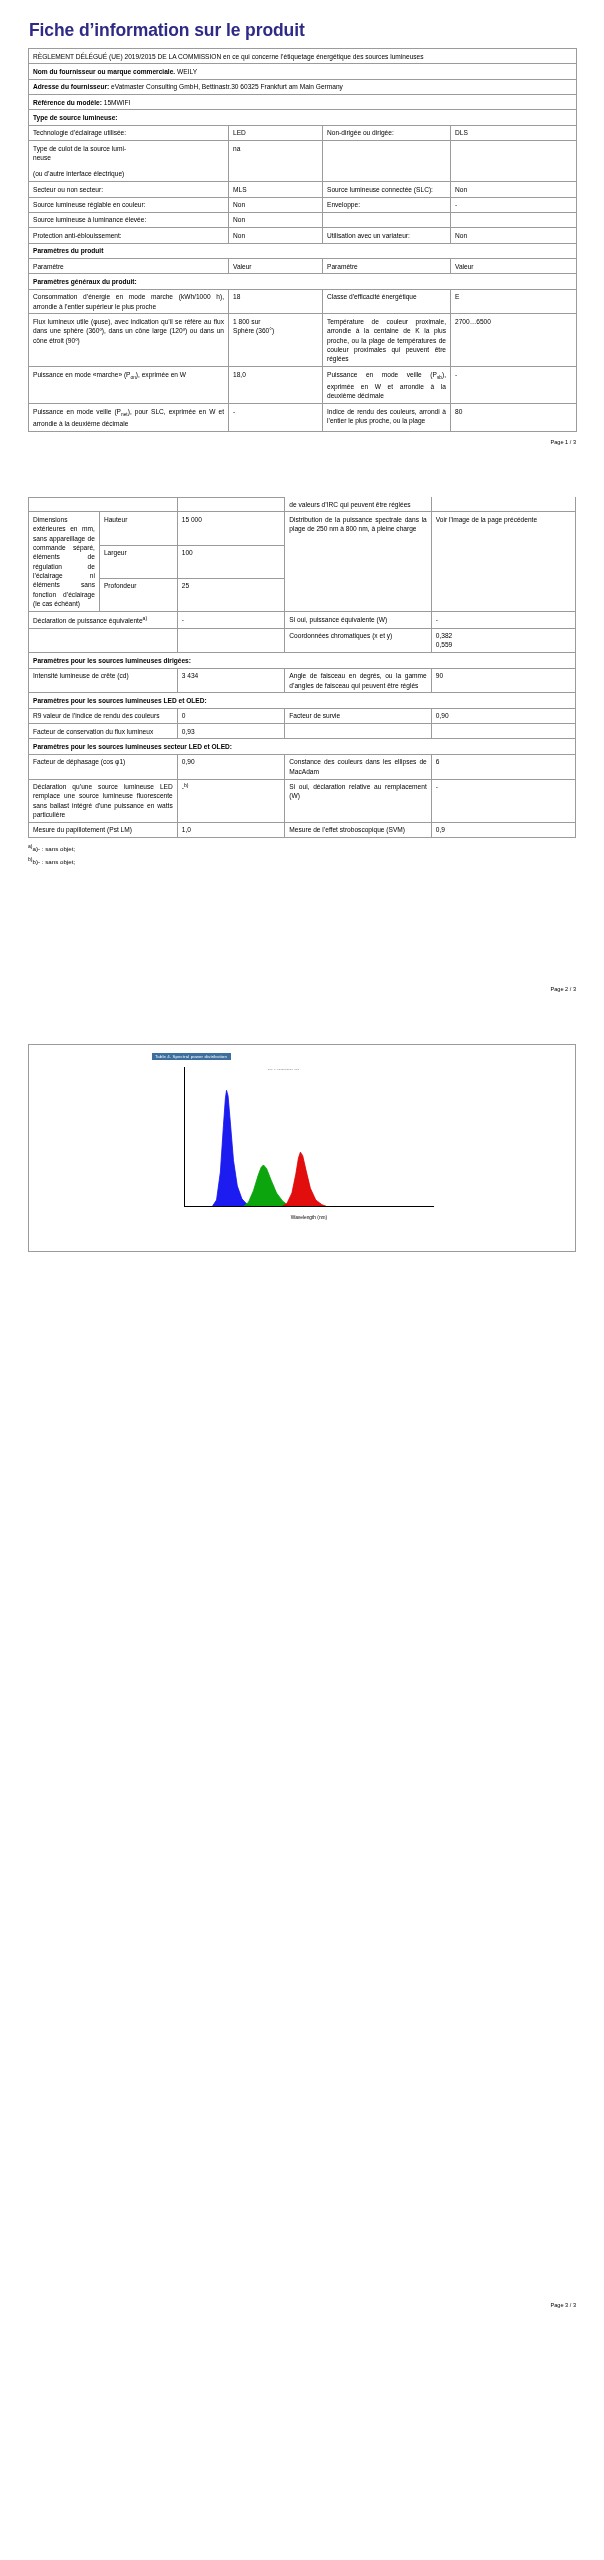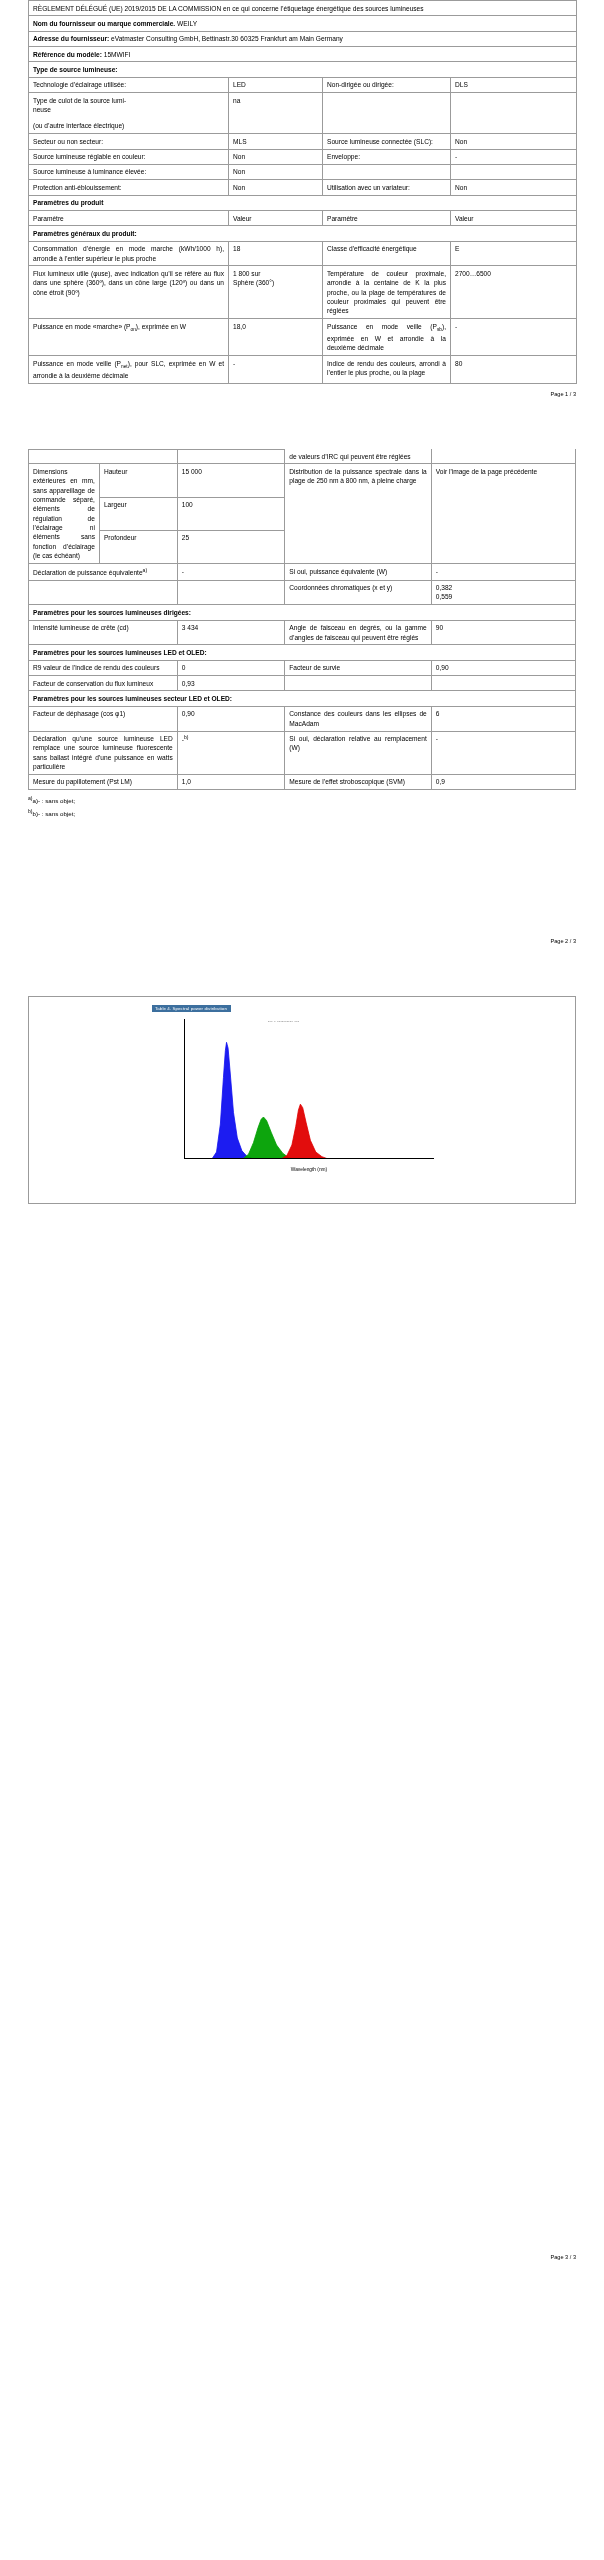--- a/index.html
+++ b/index.html
@@ -130,20 +130,21 @@
     color: #555;
     white-space: nowrap;
   }
   svg.spd { display:block; }
 </style>
 </head>
 <body>
 
 <div class="page">
   <div class="page-inner">
+    <div class="doc-title">Fiche d’information sur le produit</div>
 
     <table class="ft">
       <colgroup>
         <col style="width:200px">
         <col style="width:94px">
         <col style="width:128px">
         <col style="width:126px">
       </colgroup>
       <tbody>
         <tr>

